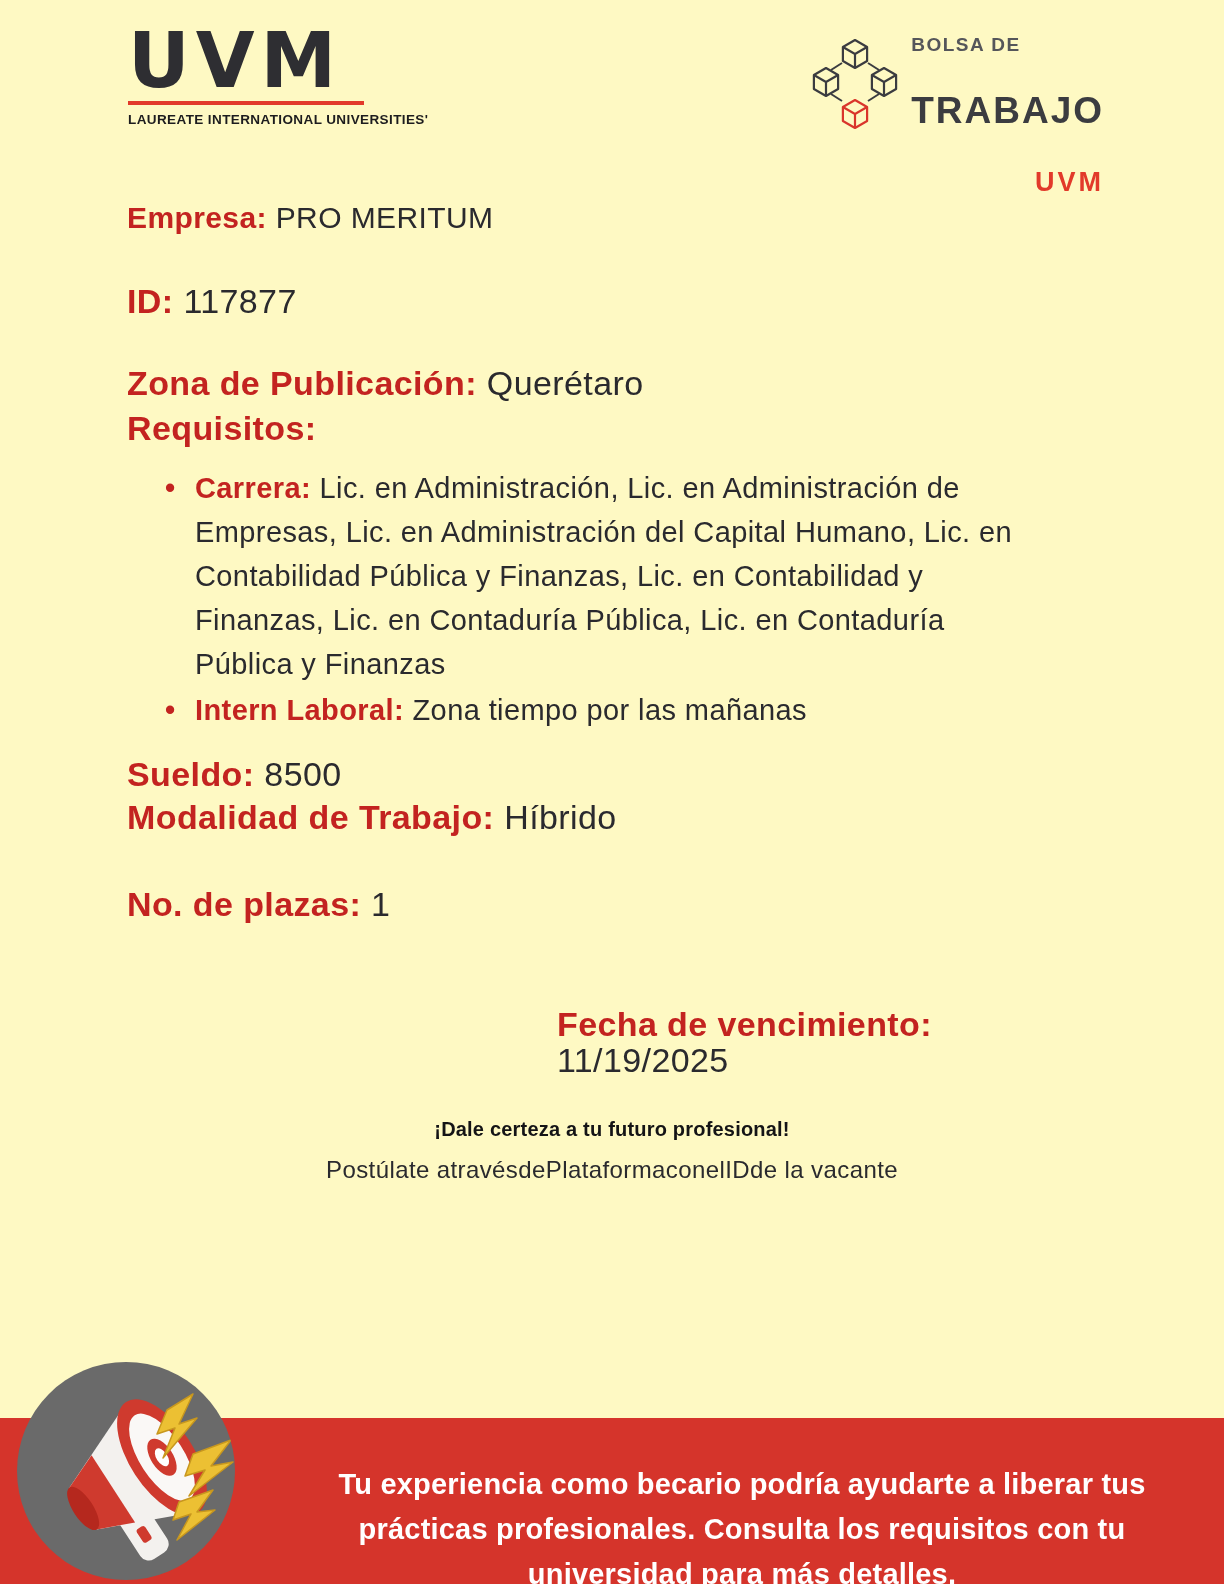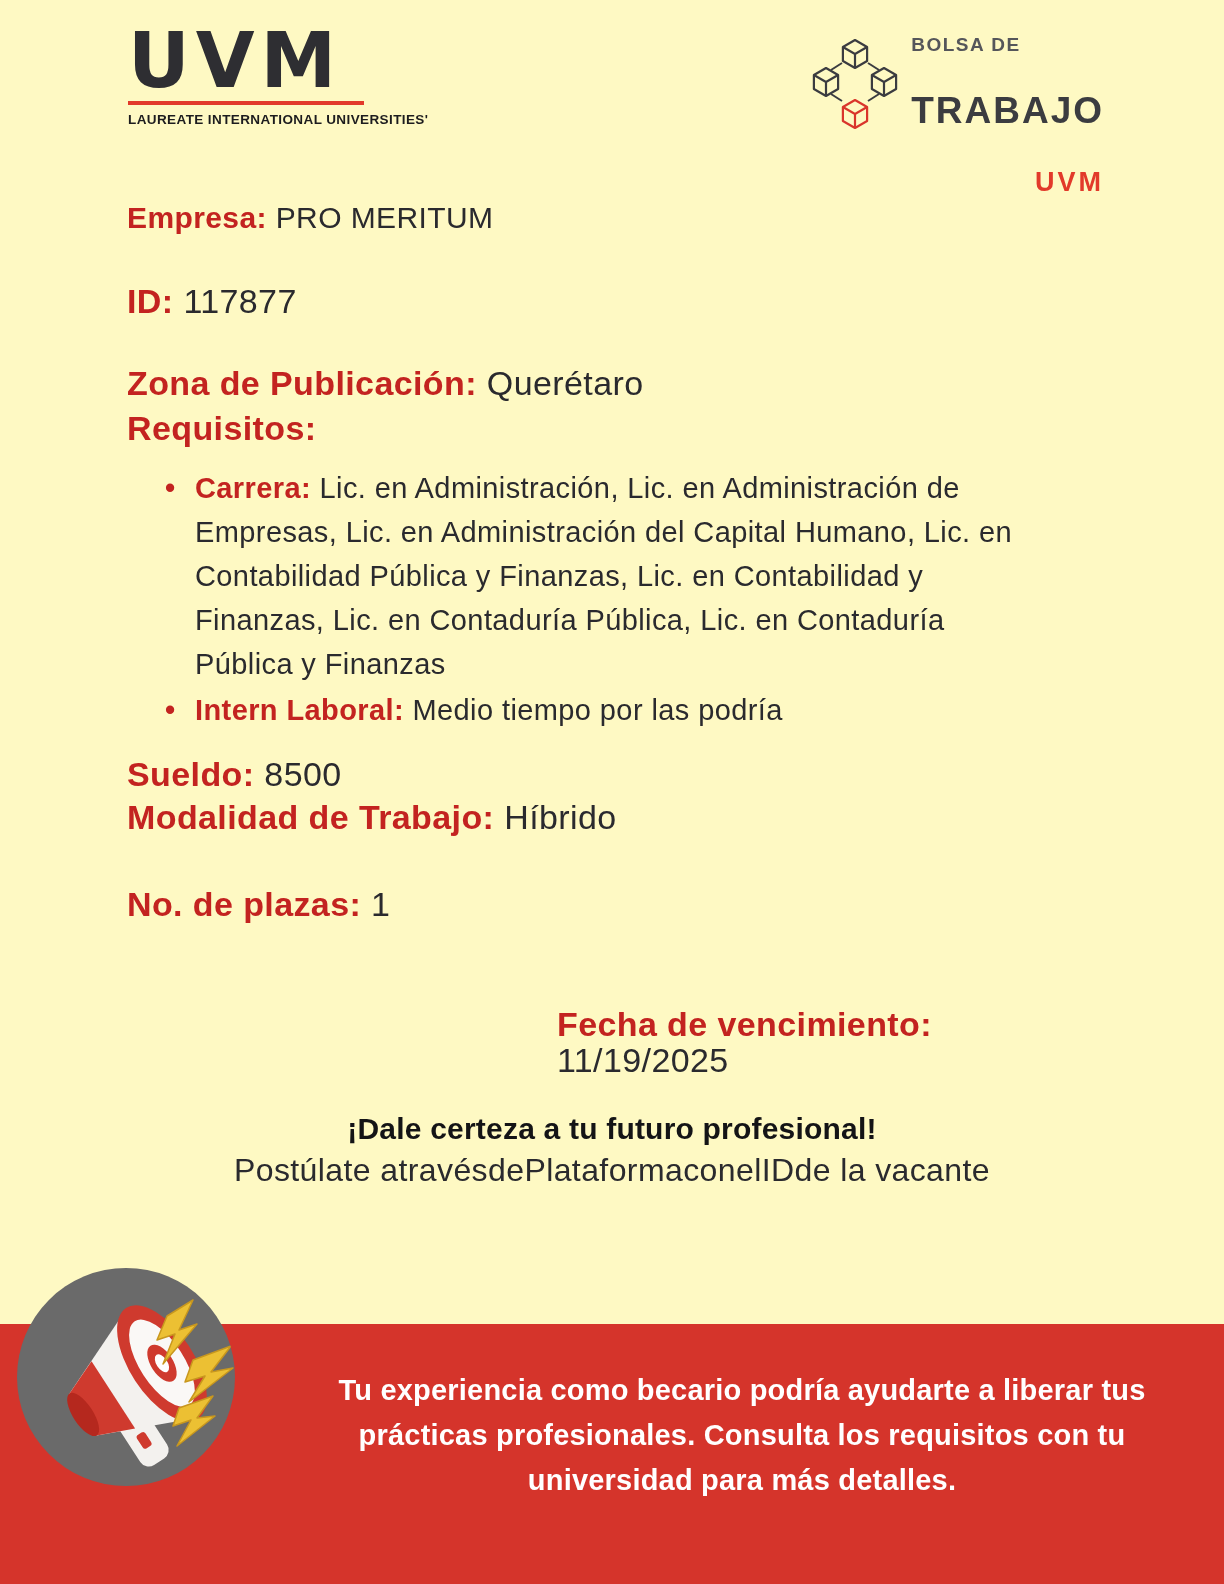--- a/index.html
+++ b/index.html
@@ -111,42 +111,42 @@
   }
 
   .sueldo-line    { margin-top: 24px; }
   .modalidad-line { margin-top: 7px; }
   .plazas-line    { margin-top: 51px; }
   .fecha-line     { margin-top: 84px; margin-left: 430px; }
 
   .dale-line {
     margin-top: 34px;
     text-align: center;
-    font-size: 30px;
+    font-size: 20px;
     font-weight: 700;
     color: #141416;
     line-height: 34px;
     letter-spacing: 0.2px;
   }
   .postulate-line {
     margin-top: 5px;
     text-align: center;
-    font-size: 32px;
+    font-size: 24px;
     color: #2a2a2e;
     line-height: 38px;
     letter-spacing: 0.4px;
   }
 
   
   .banner {
     position: absolute;
     left: 0;
     bottom: 0;
     width: 1224px;
-    height: 260px;
+    height: 166px;
     background: #d5342b;
   }
   .banner-text {
     position: absolute;
     left: 290px;
     right: 30px;
     top: 44px;
     text-align: center;
     color: #ffffff;
     font-size: 29px;
@@ -241,21 +241,21 @@
 
     <ul class="req-list">
       <li>
         <span class="bullet">•</span>
         <span class="lbl">Carrera:</span>
         <span class="val">Lic. en Administración, Lic. en Administración de Empresas, Lic. en Administración del Capital Humano, Lic. en Contabilidad Pública y Finanzas, Lic. en Contabilidad y Finanzas, Lic. en Contaduría Pública, Lic. en Contaduría Pública y Finanzas</span>
       </li>
       <li>
         <span class="bullet">•</span>
         <span class="lbl">Intern Laboral:</span>
-        <span class="val">Medio tiempo por las podría</span>
+        <span class="val">Zona tiempo por las mañanas</span>
       </li>
     </ul>
 
     <p class="line sueldo-line">
       <span class="lbl">Sueldo:</span>
       <span class="val">8500</span>
     </p>
 
     <p class="line modalidad-line">
       <span class="lbl">Modalidad de Trabajo:</span>

